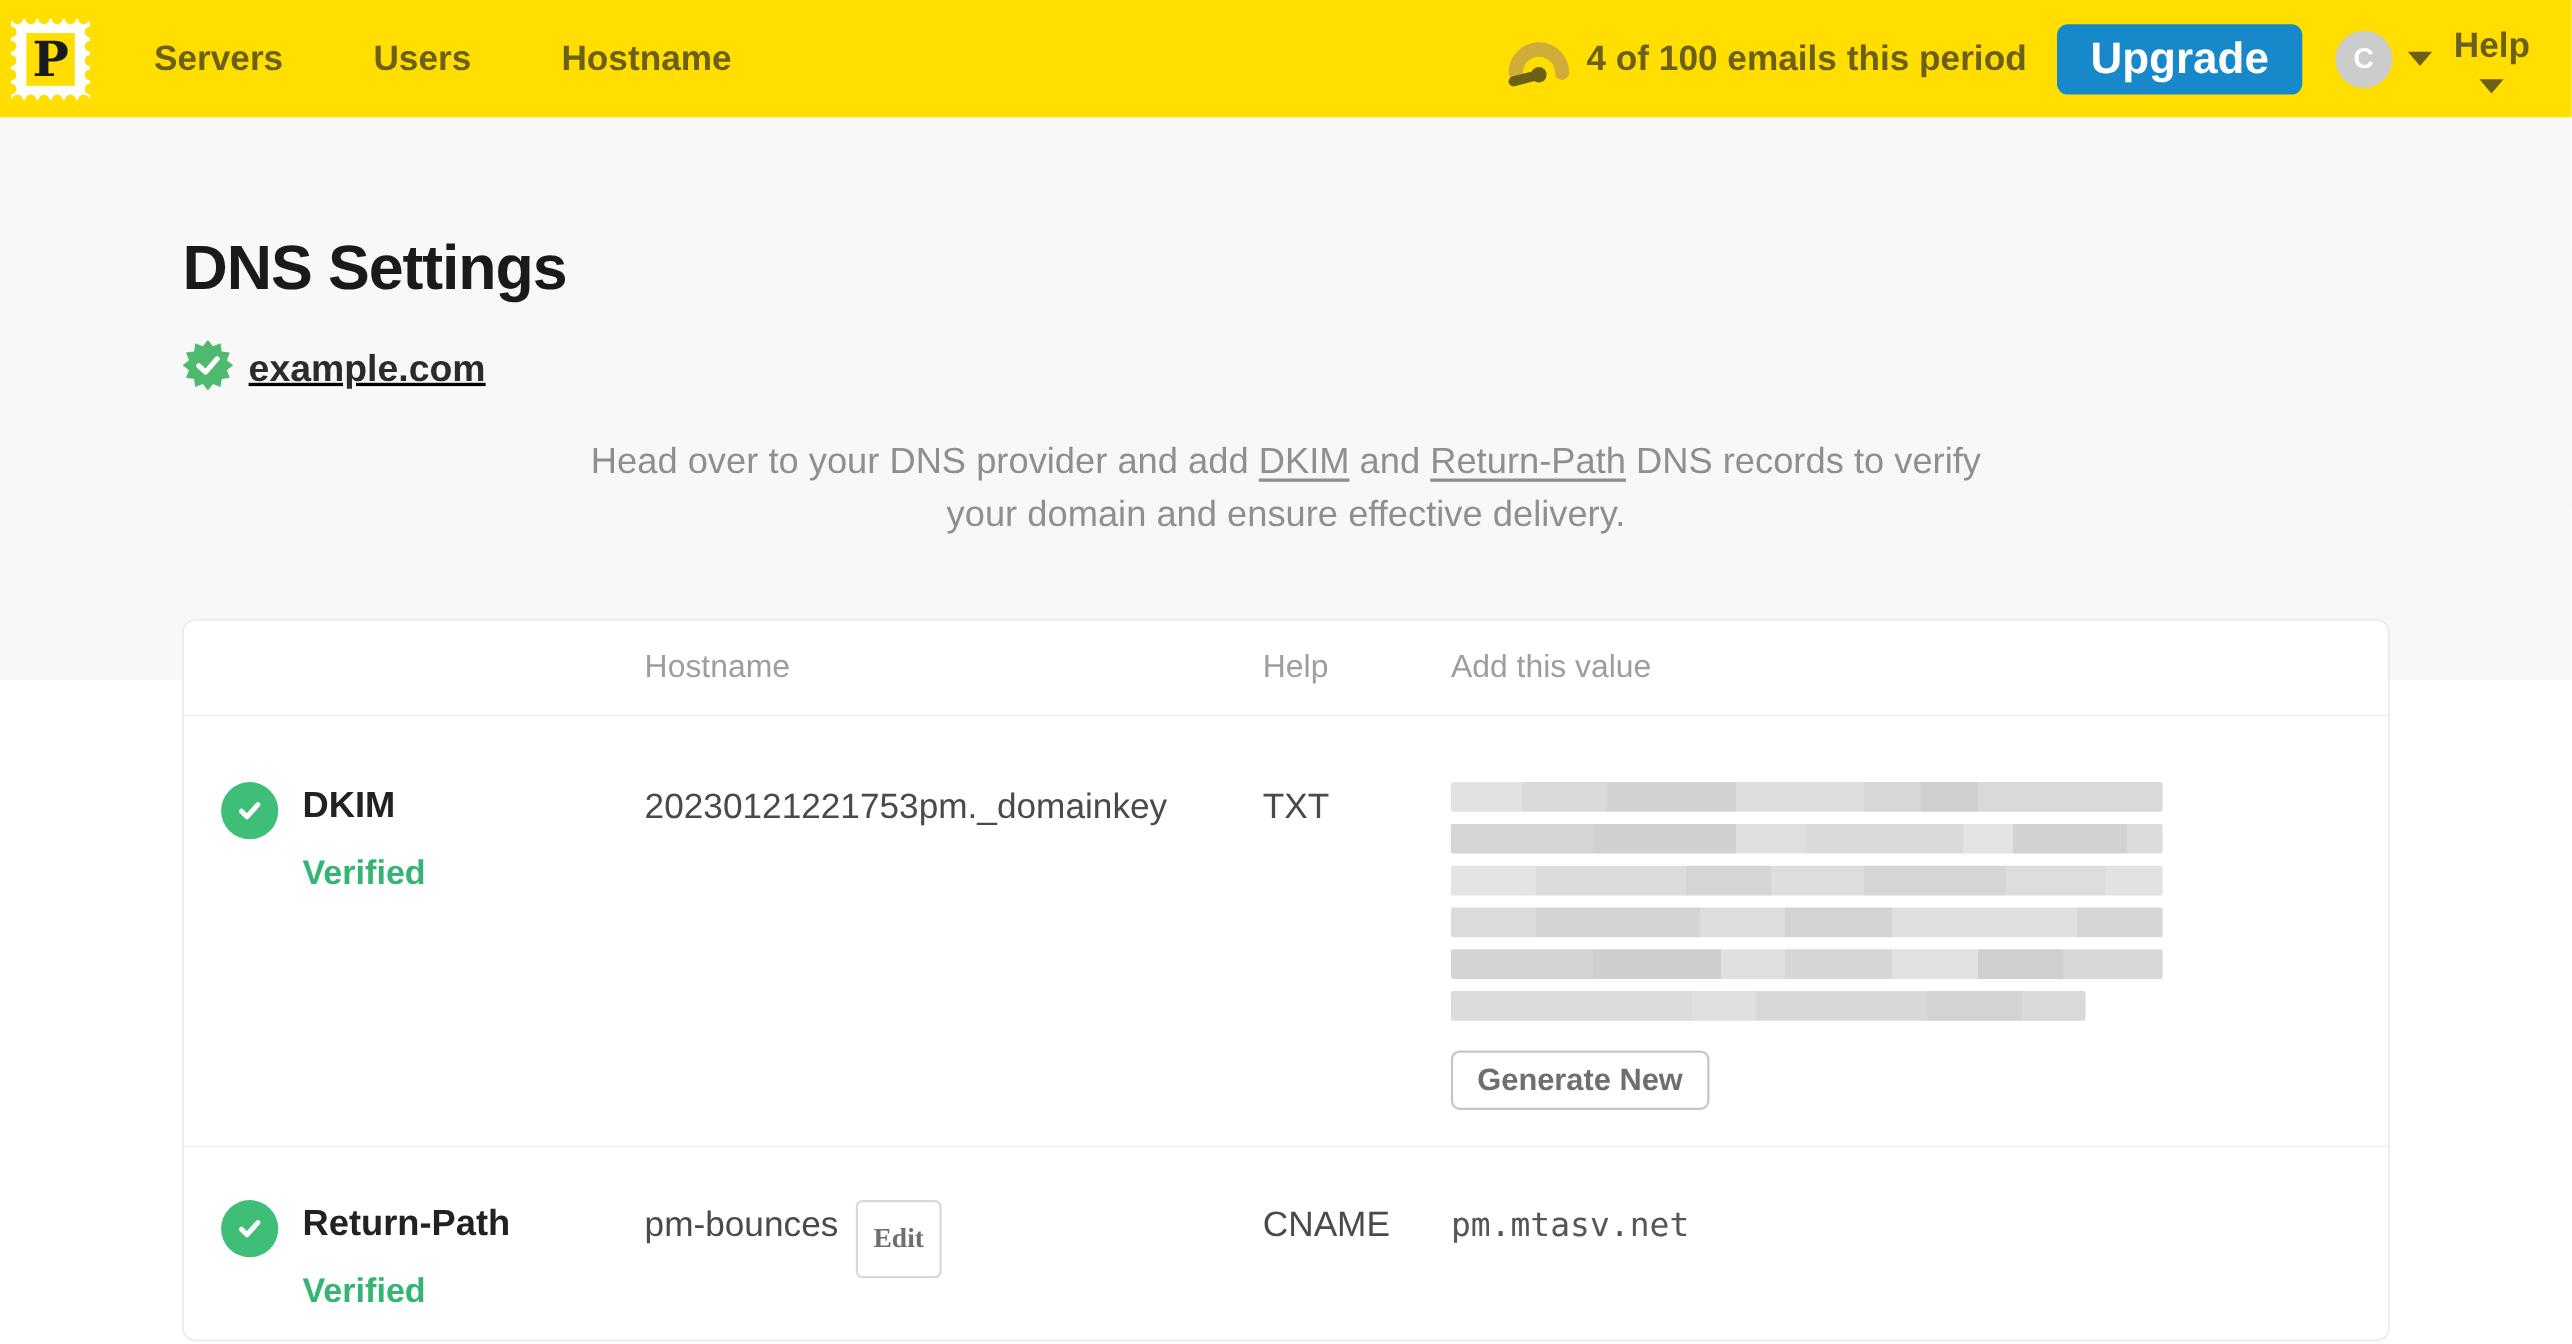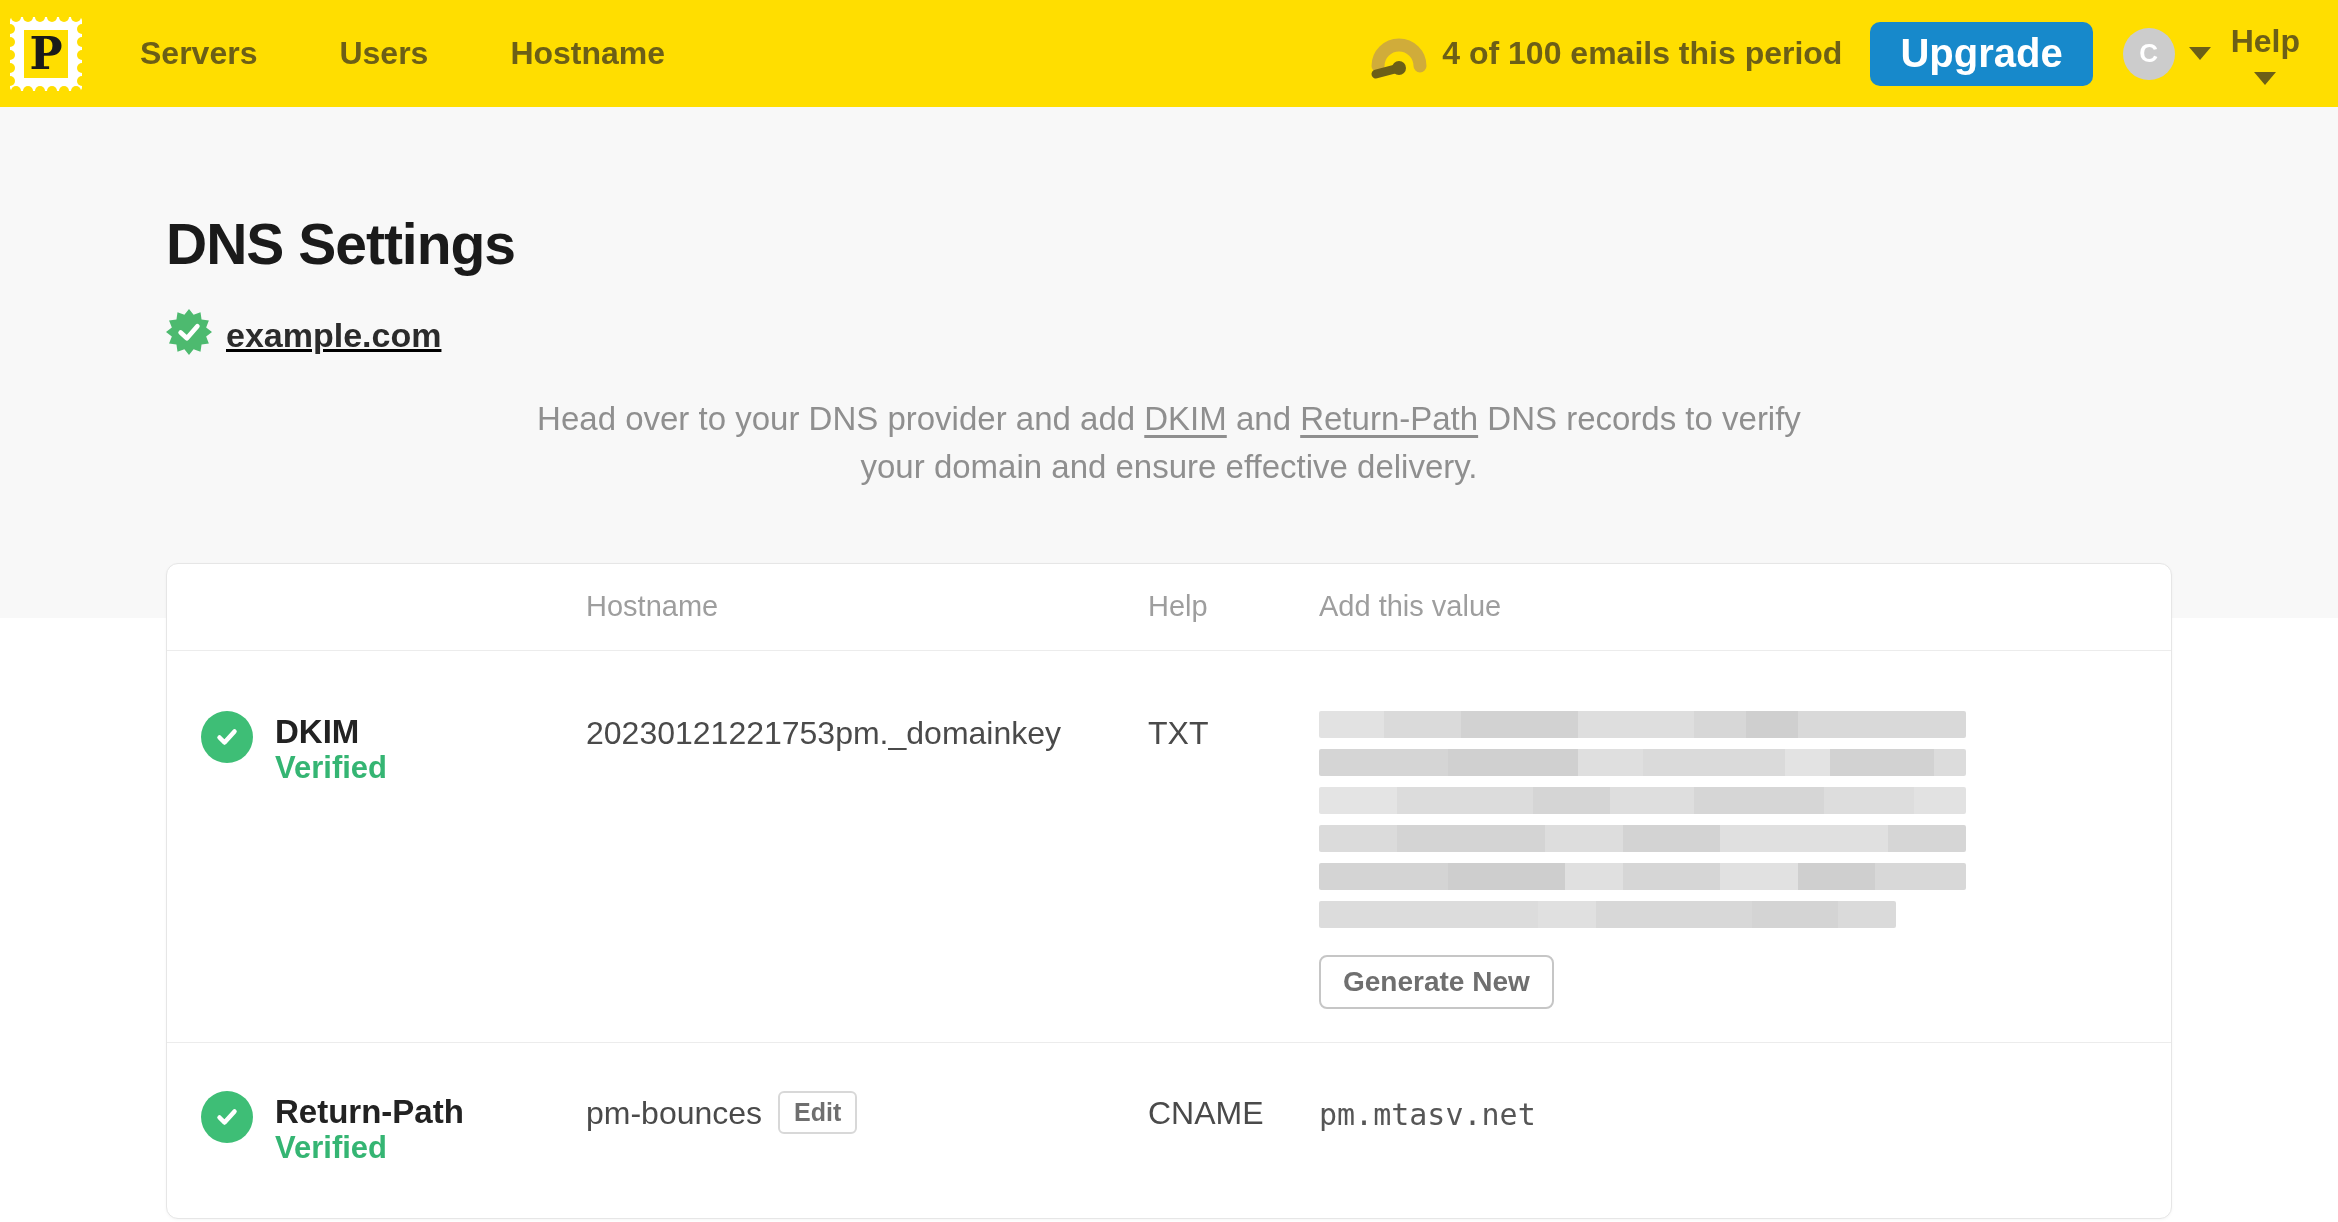--- a/index.html
+++ b/index.html
@@ -79,31 +79,31 @@
   .record-row { border-top:1px solid #ECECEC; }
   .row-dkim { height:392px; padding-top:60px; }
   .row-returnpath { height:176px; padding-top:48px; }
 
   .status-cell { display:flex; align-items:flex-start; gap:22px; }
   .check-circle {
     width:52px; height:52px; border-radius:50%; background:#3EBE76;
     display:flex; align-items:center; justify-content:center; flex:0 0 auto;
   }
   .record-name { font-size:33px; font-weight:bold; color:#222222; line-height:1; padding-top:4px; }
-  .record-status { margin-top:4px; font-size:31px; font-weight:bold; color:#35B573; line-height:1; }
+  .record-status { margin-top:30px; font-size:31px; font-weight:bold; color:#35B573; line-height:1; }
 
   .hostname-cell { font-size:32px; color:#4A4A4A; display:flex; align-items:flex-start; gap:16px; }
   .hostname-text { padding-top:4px; }
   .type-cell { font-size:32px; color:#4A4A4A; padding-top:4px; }
   .value-mono { font-family:"DejaVu Sans Mono", monospace; font-size:30px; color:#565656; padding-top:6px; }
 
   .edit-btn {
-    font-family:Liberation Sans, sans-serif; font-size:25px; font-weight:bold; color:#6F6F6F;
+    font-family:Liberation Serif, serif; font-size:25px; font-weight:bold; color:#6F6F6F;
     background:#ffffff; border:2px solid #D8D8D8; border-radius:6px;
-    padding:7px 14px; cursor:pointer; line-height:1;
+    padding:21px 14px; cursor:pointer; line-height:1;
   }
 
   
   .masked { width:647px; }
   .masked-row { height:27px; border-radius:2px; margin-bottom:11px; }
   .masked-row:nth-child(1){ background:linear-gradient(90deg,#e2e2e2 0 10%,#dadada 10% 22%,#d2d2d2 22% 40%,#dedede 40% 58%,#d7d7d7 58% 66%,#cfcfcf 66% 74%,#d9d9d9 74% 100%); }
   .masked-row:nth-child(2){ background:linear-gradient(90deg,#d5d5d5 0 20%,#d0d0d0 20% 40%,#dfdfdf 40% 50%,#dadada 50% 72%,#e3e3e3 72% 79%,#d2d2d2 79% 95%,#dcdcdc 95% 100%); }
   .masked-row:nth-child(3){ background:linear-gradient(90deg,#e4e4e4 0 12%,#dcdcdc 12% 33%,#d5d5d5 33% 45%,#dedede 45% 58%,#d6d6d6 58% 78%,#dddddd 78% 92%,#e2e2e2 92% 100%); }
   .masked-row:nth-child(4){ background:linear-gradient(90deg,#dbdbdb 0 12%,#d4d4d4 12% 35%,#dddddd 35% 47%,#d3d3d3 47% 62%,#e0e0e0 62% 88%,#d6d6d6 88% 100%); }
   .masked-row:nth-child(5){ background:linear-gradient(90deg,#d4d4d4 0 20%,#cecece 20% 38%,#e0e0e0 38% 47%,#d6d6d6 47% 62%,#e1e1e1 62% 74%,#cfcfcf 74% 86%,#d8d8d8 86% 100%); }

